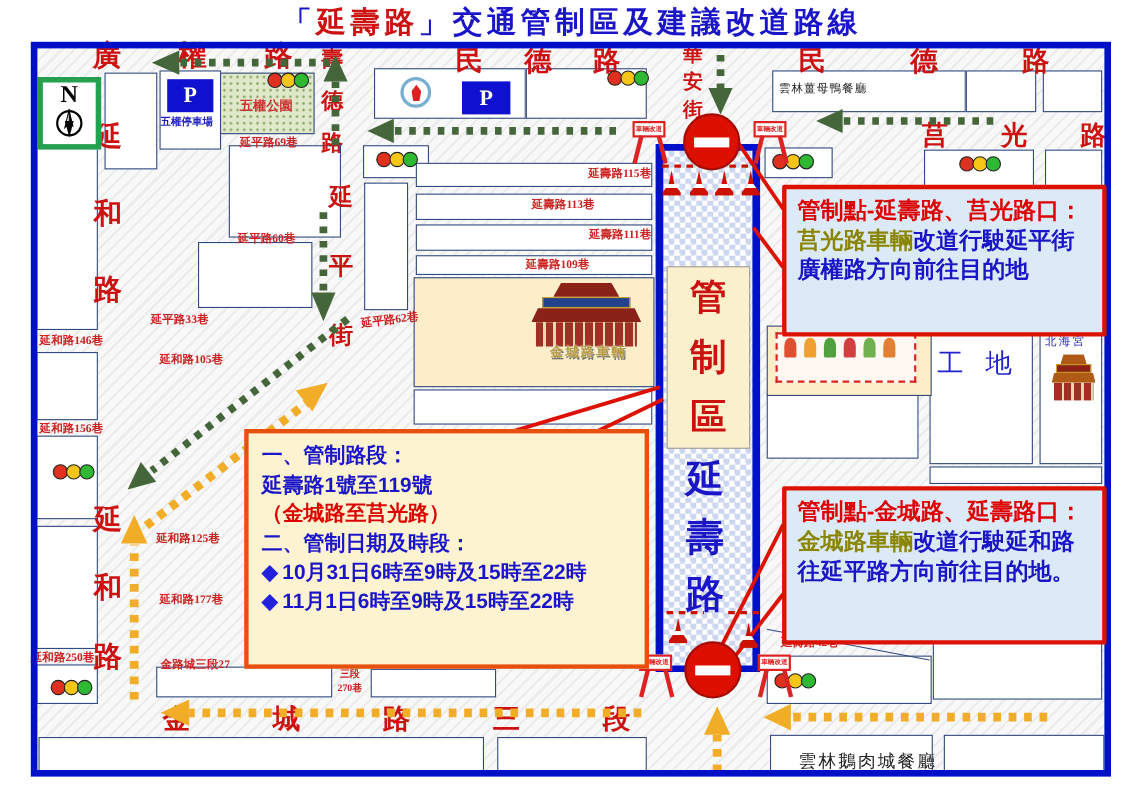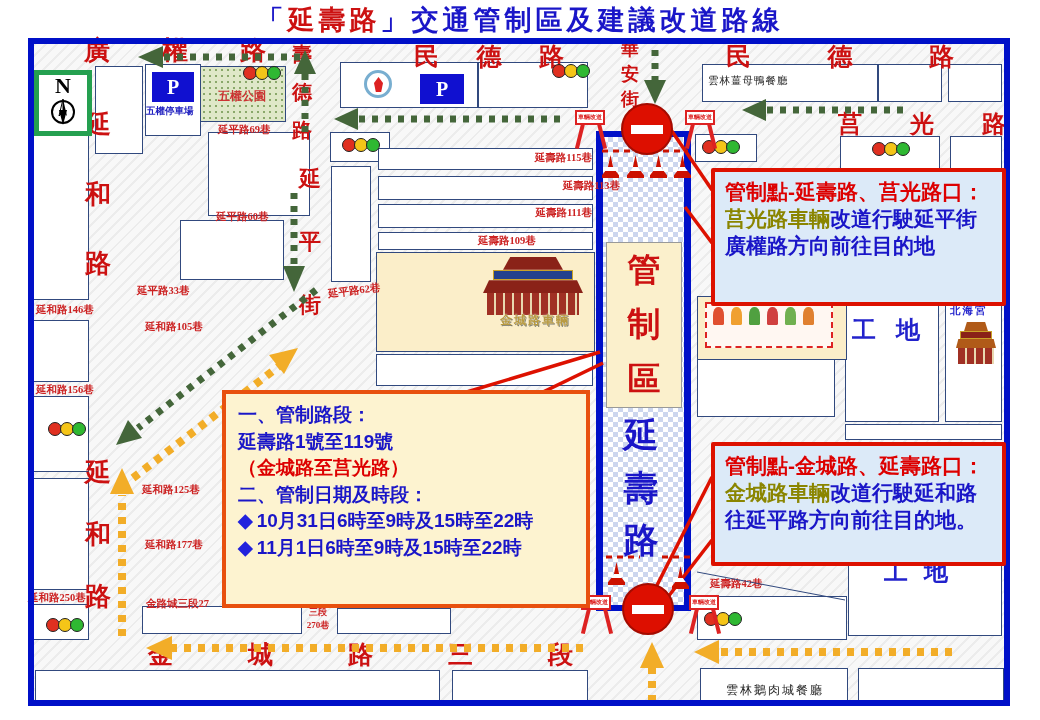--- a/index.html
+++ b/index.html
@@ -20,21 +20,21 @@
      background:repeating-linear-gradient(135deg,#ececec 0 2px,#f8f8f8 2px 8px);z-index:0;}
   .map-frame{left:28px;top:38px;width:982px;height:668px;border:6px solid var(--map-border);
      box-sizing:border-box;z-index:6;pointer-events:none;}
   .bld{position:absolute;background:#fff;border:1px solid var(--bld-border);box-sizing:border-box;z-index:1;}
   
   .rname{position:absolute;display:flex;justify-content:space-between;color:var(--road-text);
      font-family:"Liberation Serif",serif;font-weight:bold;z-index:3;line-height:1;}
   .rname.v{flex-direction:column;align-items:center;}
   .lane{position:absolute;font:bold 10.5px "Liberation Serif",serif;color:#cc2222;
      white-space:nowrap;z-index:3;}
-  .blue-label{position:absolute;color:#2222cc;font-family:"Liberation Serif",serif;font-weight:bold;z-index:3;}
+  .blue-label{position:absolute;color:#2222cc;font-family:"Liberation Serif",serif;font-weight:normal;z-index:3;}
   .small-navy{position:absolute;color:#222;font-family:"Liberation Serif",serif;z-index:3;}
   
   .park{position:absolute;background:#dfe8c8 radial-gradient(circle,#8aa86a 1px,transparent 1.3px);
         background-size:6px 6px;border:1px solid var(--bld-border);z-index:1;}
   .cream{position:absolute;background:#fbeec9;border:1px solid var(--bld-border);z-index:1;}
   .psign{position:absolute;background:#1010d0;color:#fff;display:flex;align-items:center;
      justify-content:center;font:bold 20px "Liberation Serif",serif;z-index:2;}
   .plabel{position:absolute;color:#2020c0;font:bold 9.5px "Liberation Serif",serif;z-index:2;white-space:nowrap;}
   
   .corridor{left:596px;top:131px;width:95px;height:480px;border:6px solid var(--map-border);
@@ -149,21 +149,21 @@
   <div class="bld" style="left:858px;top:668px;width:146px;height:36px"></div>
 
   <div class="park" style="left:200px;top:66px;width:84px;height:54px"></div>
   <div class="lane" style="left:218px;top:88px;font-size:12px;color:#c33">五權公園</div>
   <div class="psign" style="left:152px;top:72px;width:42px;height:30px">P</div>
   <div class="plabel" style="left:146px;top:105px">五權停車場</div>
   <div class="abs logo"></div>
   <div class="psign" style="left:420px;top:74px;width:44px;height:30px">P</div>
 
   <div class="small-navy" style="left:708px;top:74px;font-size:10.5px;letter-spacing:1px">雲林薑母鴨餐廳</div>
-  <div class="small-navy" style="left:726px;top:682px;font-size:12px;letter-spacing:2px">雲林鵝肉城餐廳</div>
+  <div class="small-navy" style="left:726px;top:682px;font-size:16px;letter-spacing:2px">雲林鵝肉城餐廳</div>
 
   <div class="cream" style="left:376px;top:252px;width:217px;height:98px"></div>
   <div class="temple" style="left:483px;top:257px;width:100px;height:58px">
     <div class="r1"></div>
       <div class="bd"></div>
       <div class="r2"></div>
       <div class="bs"></div>
   </div>
   <div class="temple-label" style="left:500px;top:312px">金城路車輛</div>
 
@@ -252,21 +252,21 @@
       <span>延</span>
       <span>平</span>
       <span>街</span>
     </div>
 
   <div class="lane" style="left:218px;top:123px">延平路69巷</div>
   <div class="lane" style="left:216px;top:210px">延平路60巷</div>
   <div class="lane" style="left:137px;top:284px">延平路33巷</div>
   <div class="lane" style="left:328px;top:284px;transform:rotate(-7deg)">延平路62巷</div>
   <div class="lane" style="left:472px;top:151px;width:120px;text-align:right">延壽路115巷</div>
-  <div class="lane" style="left:500px;top:179px;width:120px;text-align:right">延壽路113巷</div>
+  <div class="lane" style="left:452px;top:179px;width:120px;text-align:center">延壽路113巷</div>
   <div class="lane" style="left:472px;top:206px;width:120px;text-align:right">延壽路111巷</div>
   <div class="lane" style="left:478px;top:234px;width:120px;text-align:left">延壽路109巷</div>
   <div class="lane" style="left:36px;top:303px">延和路146巷</div>
   <div class="lane" style="left:145px;top:320px">延和路105巷</div>
   <div class="lane" style="left:36px;top:383px">延和路156巷</div>
   <div class="lane" style="left:142px;top:483px">延和路125巷</div>
   <div class="lane" style="left:145px;top:538px">延和路177巷</div>
   <div class="lane" style="left:28px;top:591px">延和路250巷</div>
   <div class="lane" style="left:146px;top:597px">金路城三段27</div>
   <div class="lane" style="left:710px;top:577px">延壽路42巷</div>
@@ -402,19 +402,19 @@
     <div>二、管制日期及時段：</div>
     <div><span class="blt">◆</span><span>10月31日6時至9時及15時至22時</span></div>
     <div><span class="blt">◆</span><span>11月1日6時至9時及15時至22時</span></div>
   </div>
 
   <div class="callout" style="left:711px;top:168px;width:295px;height:138px">
     <div class="t">管制點-延壽路、莒光路口：</div>
     <div><span class="s">莒光路車輛</span><span>改道行駛延平街</span></div>
     <div>廣權路方向前往目的地</div>
   </div>
-  <div class="callout" style="left:711px;top:442px;width:295px;height:124px">
+  <div class="callout" style="left:711px;top:442px;width:295px;height:144px">
     <div class="t">管制點-金城路、延壽路口：</div>
     <div><span class="s">金城路車輛</span><span>改道行駛延和路</span></div>
     <div>往延平路方向前往目的地。</div>
   </div>
 
 </div>
 
 </body></html>

